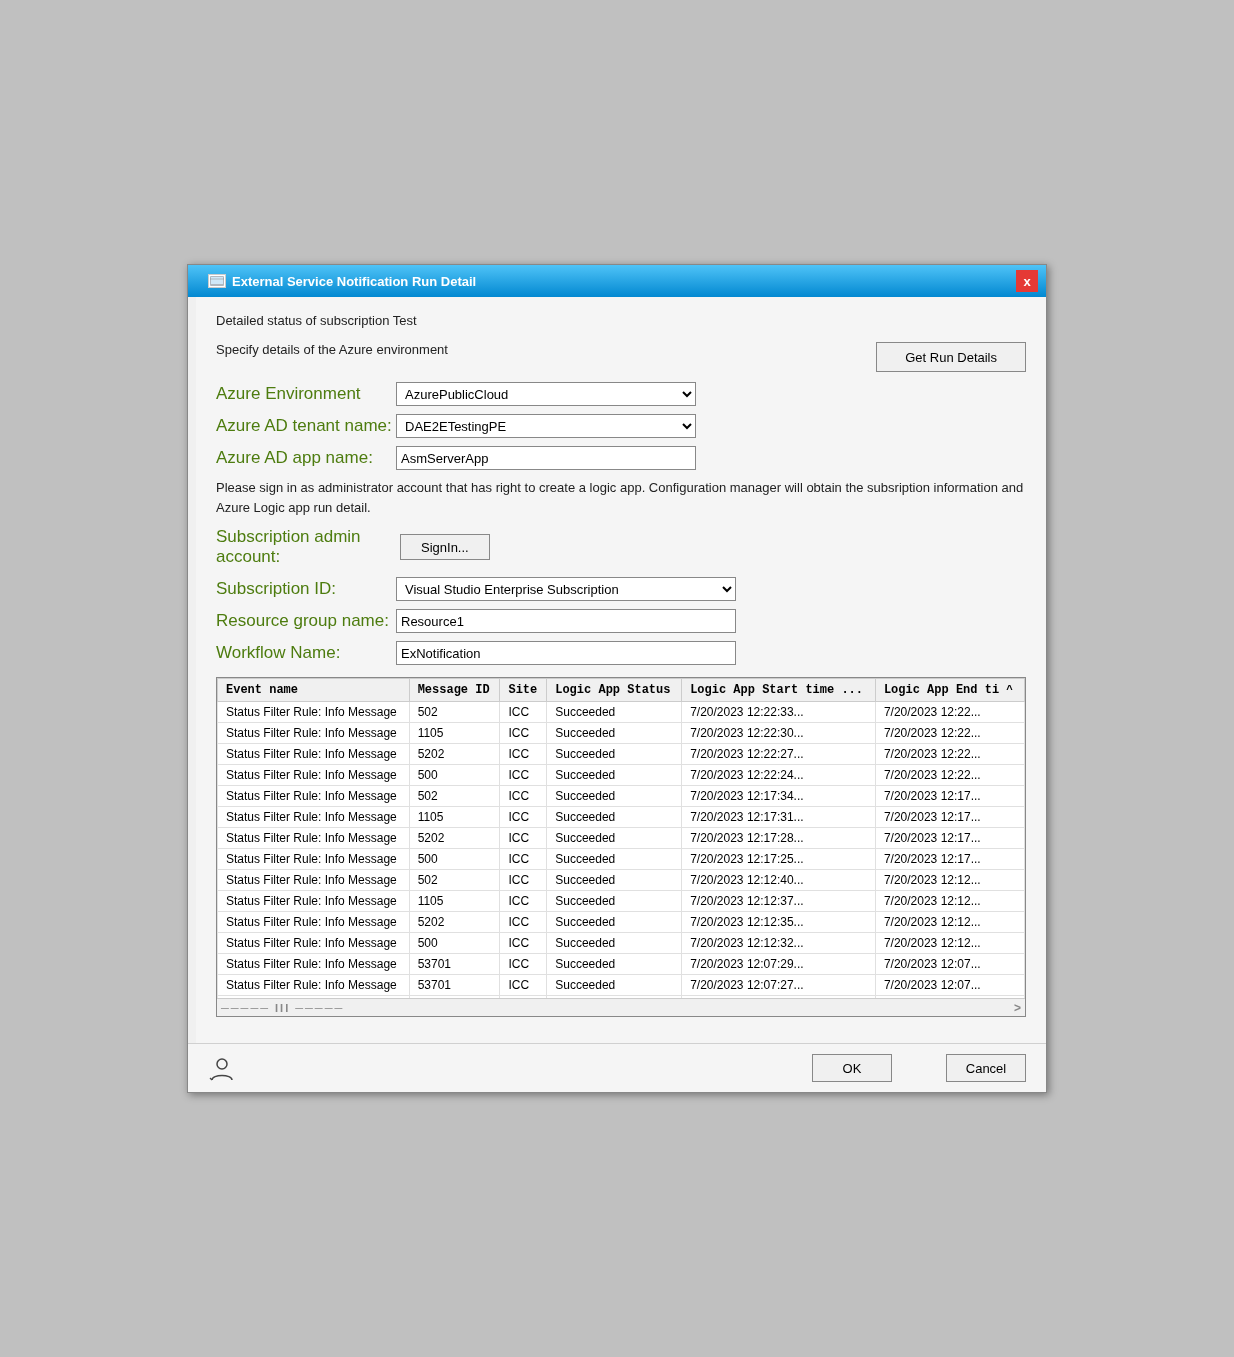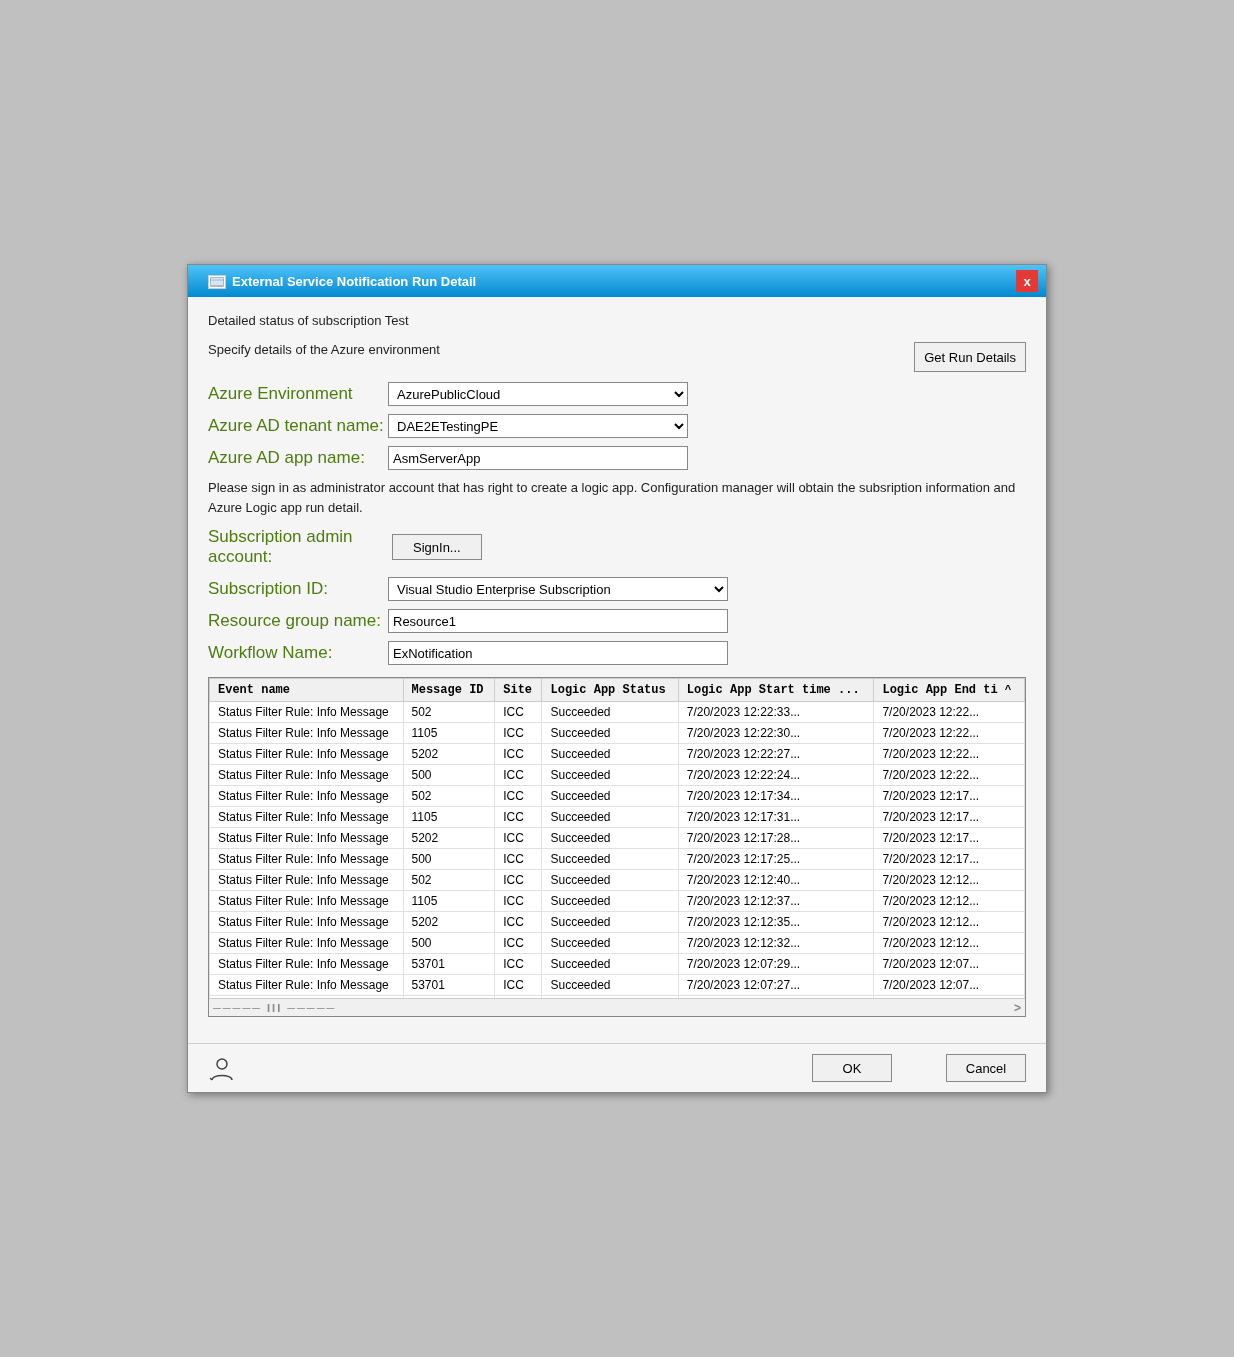--- a/index.html
+++ b/index.html
@@ -22,21 +22,21 @@
       background: linear-gradient(to bottom, #4fc3f7 0%, #0288d1 100%);
       height: 32px;
       display: flex;
       align-items: center;
       justify-content: space-between;
       padding: 0 8px;
       color: white;
     }
     .title-bar-left {
       display: flex;
-      align-items: flex-end;
+      align-items: flex-start;
       gap: 6px;
       padding-left: 12px;
     }
     .title-bar-icon {
       width: 18px;
       height: 14px;
       border: 1px solid #ccc;
       background: #fff;
       display: flex;
       align-items: center;
@@ -57,20 +57,21 @@
       font-weight: bold;
       font-size: 13px;
       cursor: pointer;
       display: flex;
       align-items: center;
       justify-content: center;
     }
     .content {
       padding: 16px 20px;
       background: #f5f5f5;
+      margin-left: 8px;
     }
     .detail-status {
       font-size: 13px;
       margin-bottom: 14px;
       color: #222;
     }
     .azure-section-label {
       font-size: 13px;
       margin-bottom: 10px;
       color: #222;
@@ -104,21 +105,21 @@
       width: 100%;
       height: 24px;
       font-size: 13px;
       background: white;
       border: 1px solid #888;
       padding: 0 4px;
     }
     .get-run-btn {
       margin-left: auto;
       height: 30px;
-      padding: 0 9px;
+      padding: 0 28px;
       font-size: 13px;
       background: #f0f0f0;
       border: 1px solid #888;
       cursor: pointer;
     }
     .header-row {
       display: flex;
       align-items: flex-start;
       margin-bottom: 10px;
     }

